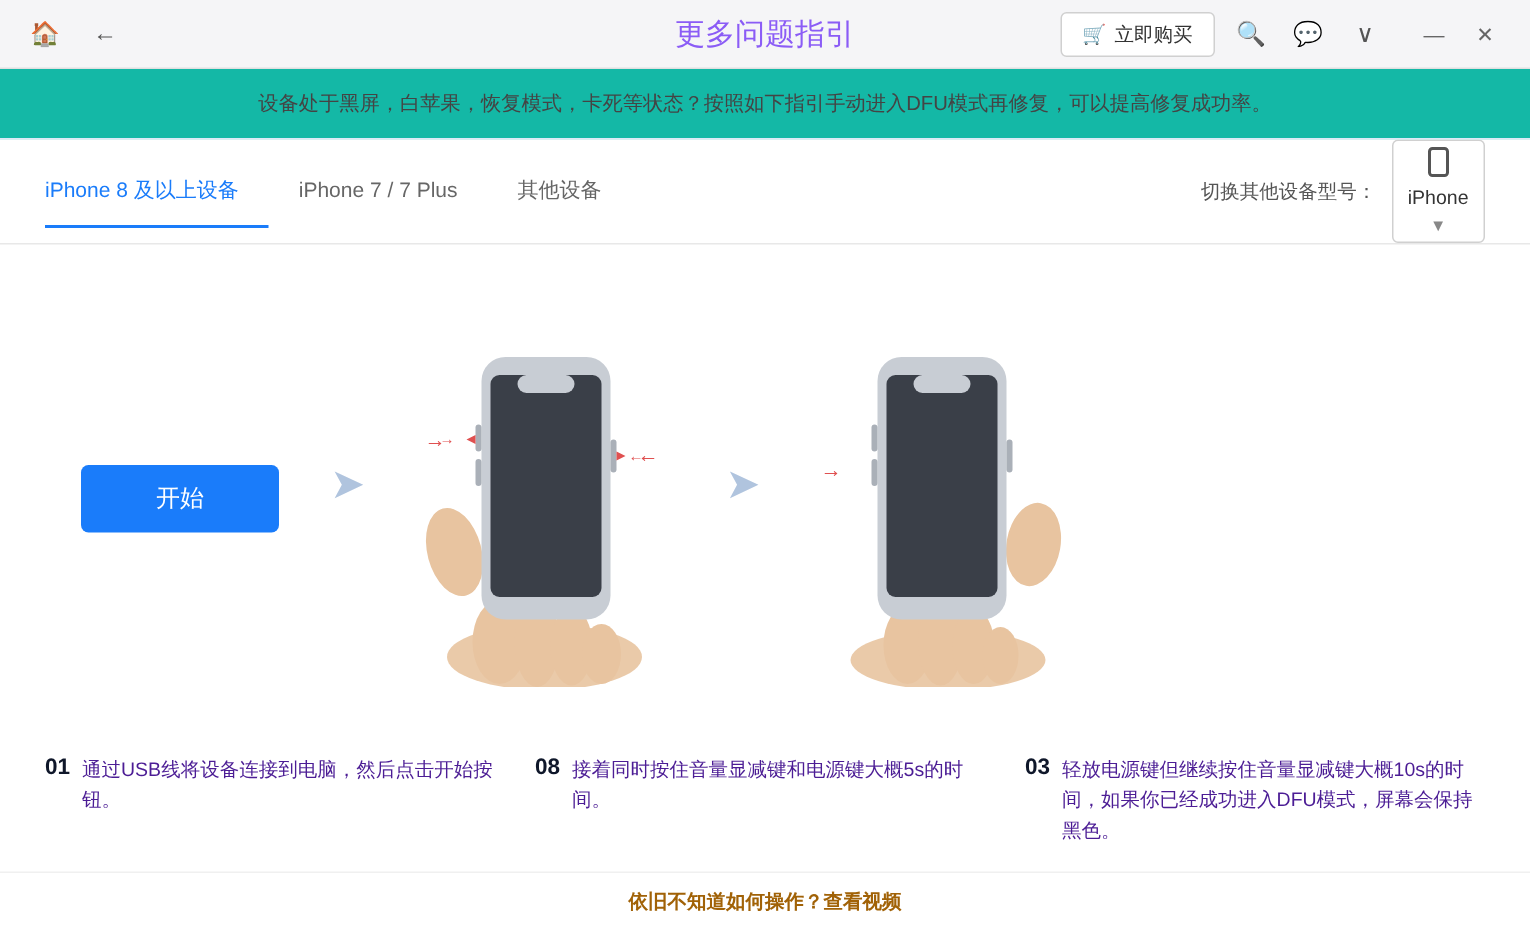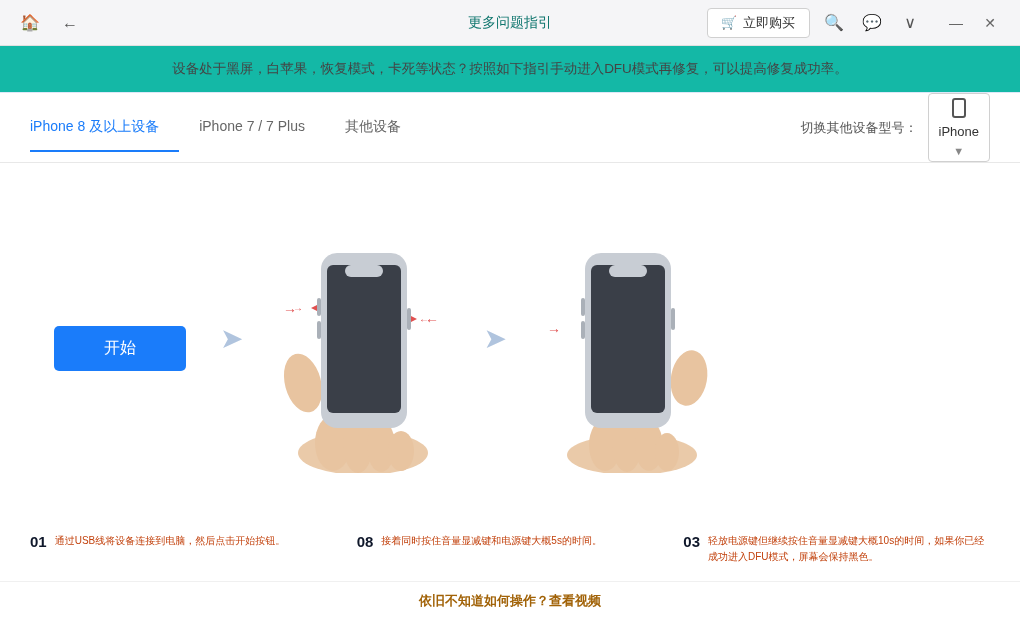--- a/index.html
+++ b/index.html
@@ -26,22 +26,22 @@
     }
     .title-bar-left {
       display: flex;
       align-items: center;
       gap: 12px;
     }
     .title-bar-center {
       position: absolute;
       left: 50%;
       transform: translateX(-50%);
-      font-size: 14px;
-      color: #0f766e;
+      font-size: 20px;
+      color: #8b5cf6;
     }
     .title-bar-right {
       display: flex;
       align-items: center;
       gap: 10px;
     }
     .nav-btn {
       width: 28px;
       height: 28px;
       display: flex;
@@ -220,22 +220,22 @@
       padding: 0 10px;
     }
     .desc-num {
       font-size: 15px;
       font-weight: bold;
       color: #0f172a;
       flex-shrink: 0;
       text-align: right;
     }
     .desc-text {
-      font-size: 10px;
-      color: #c2410c;
+      font-size: 13px;
+      color: #4c1d95;
       line-height: 1.6;
     }
     .desc-text.active-step {
       font-weight: 500;
     }
 
     
     .bottom-link {
       text-align: center;
       padding: 10px;

